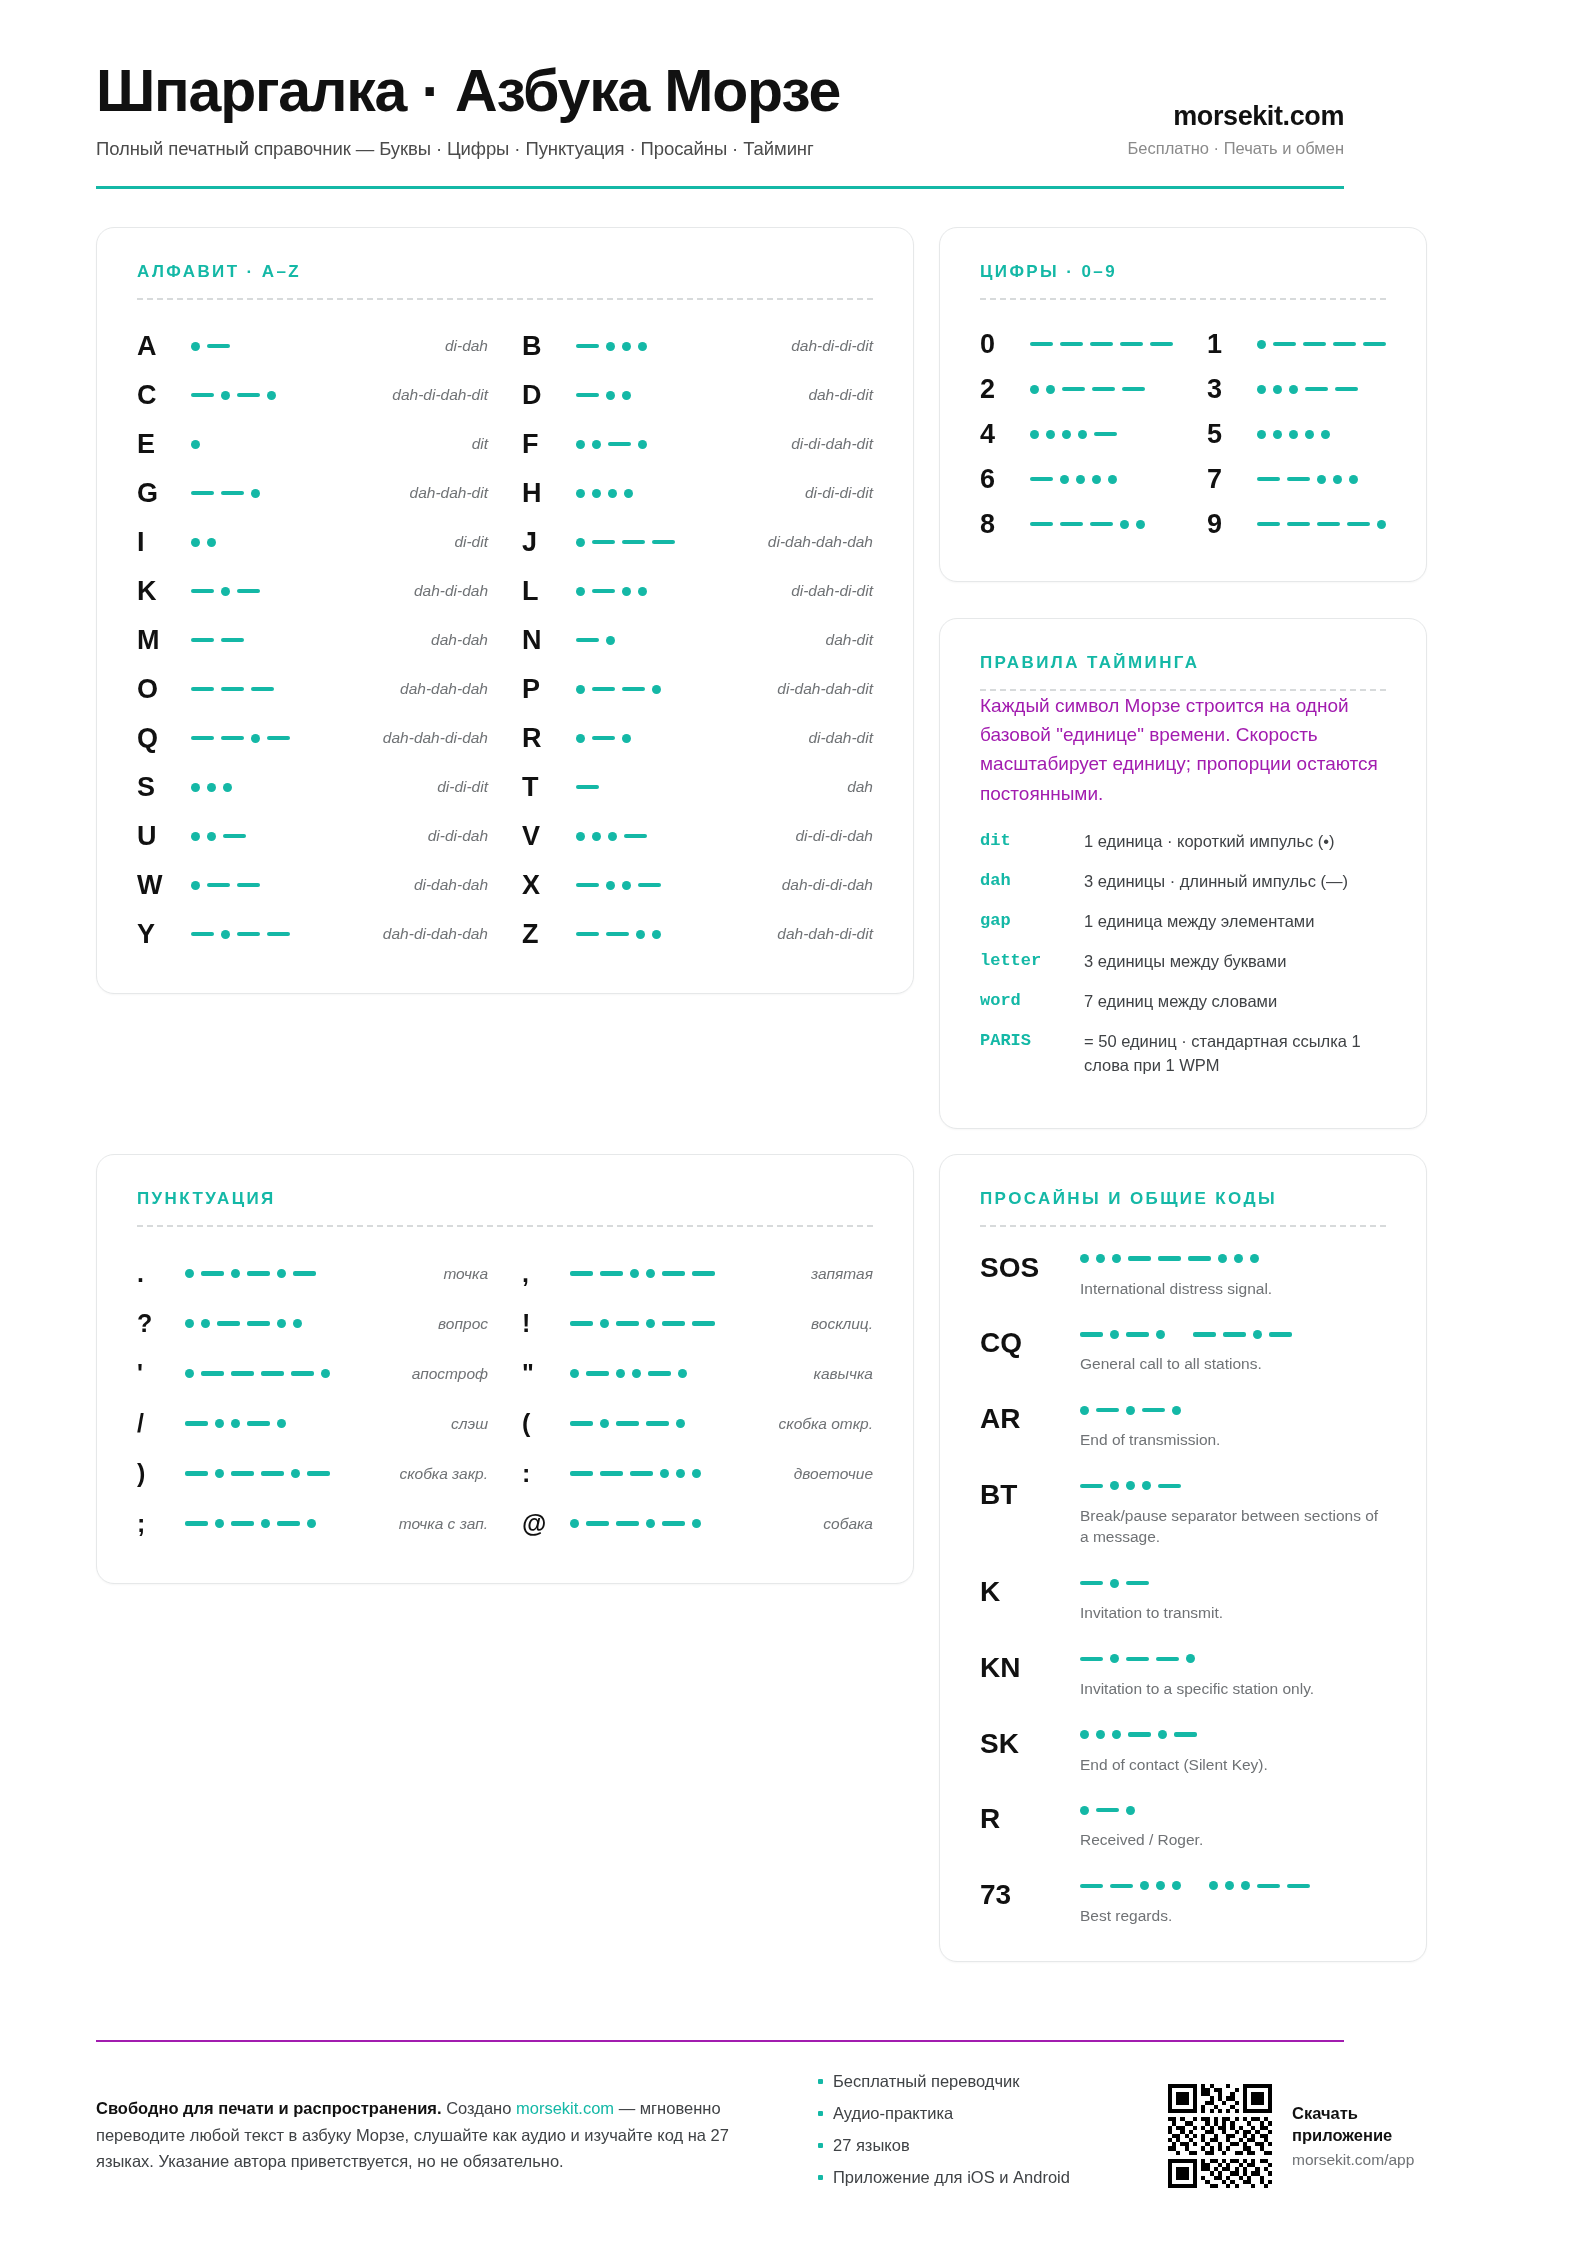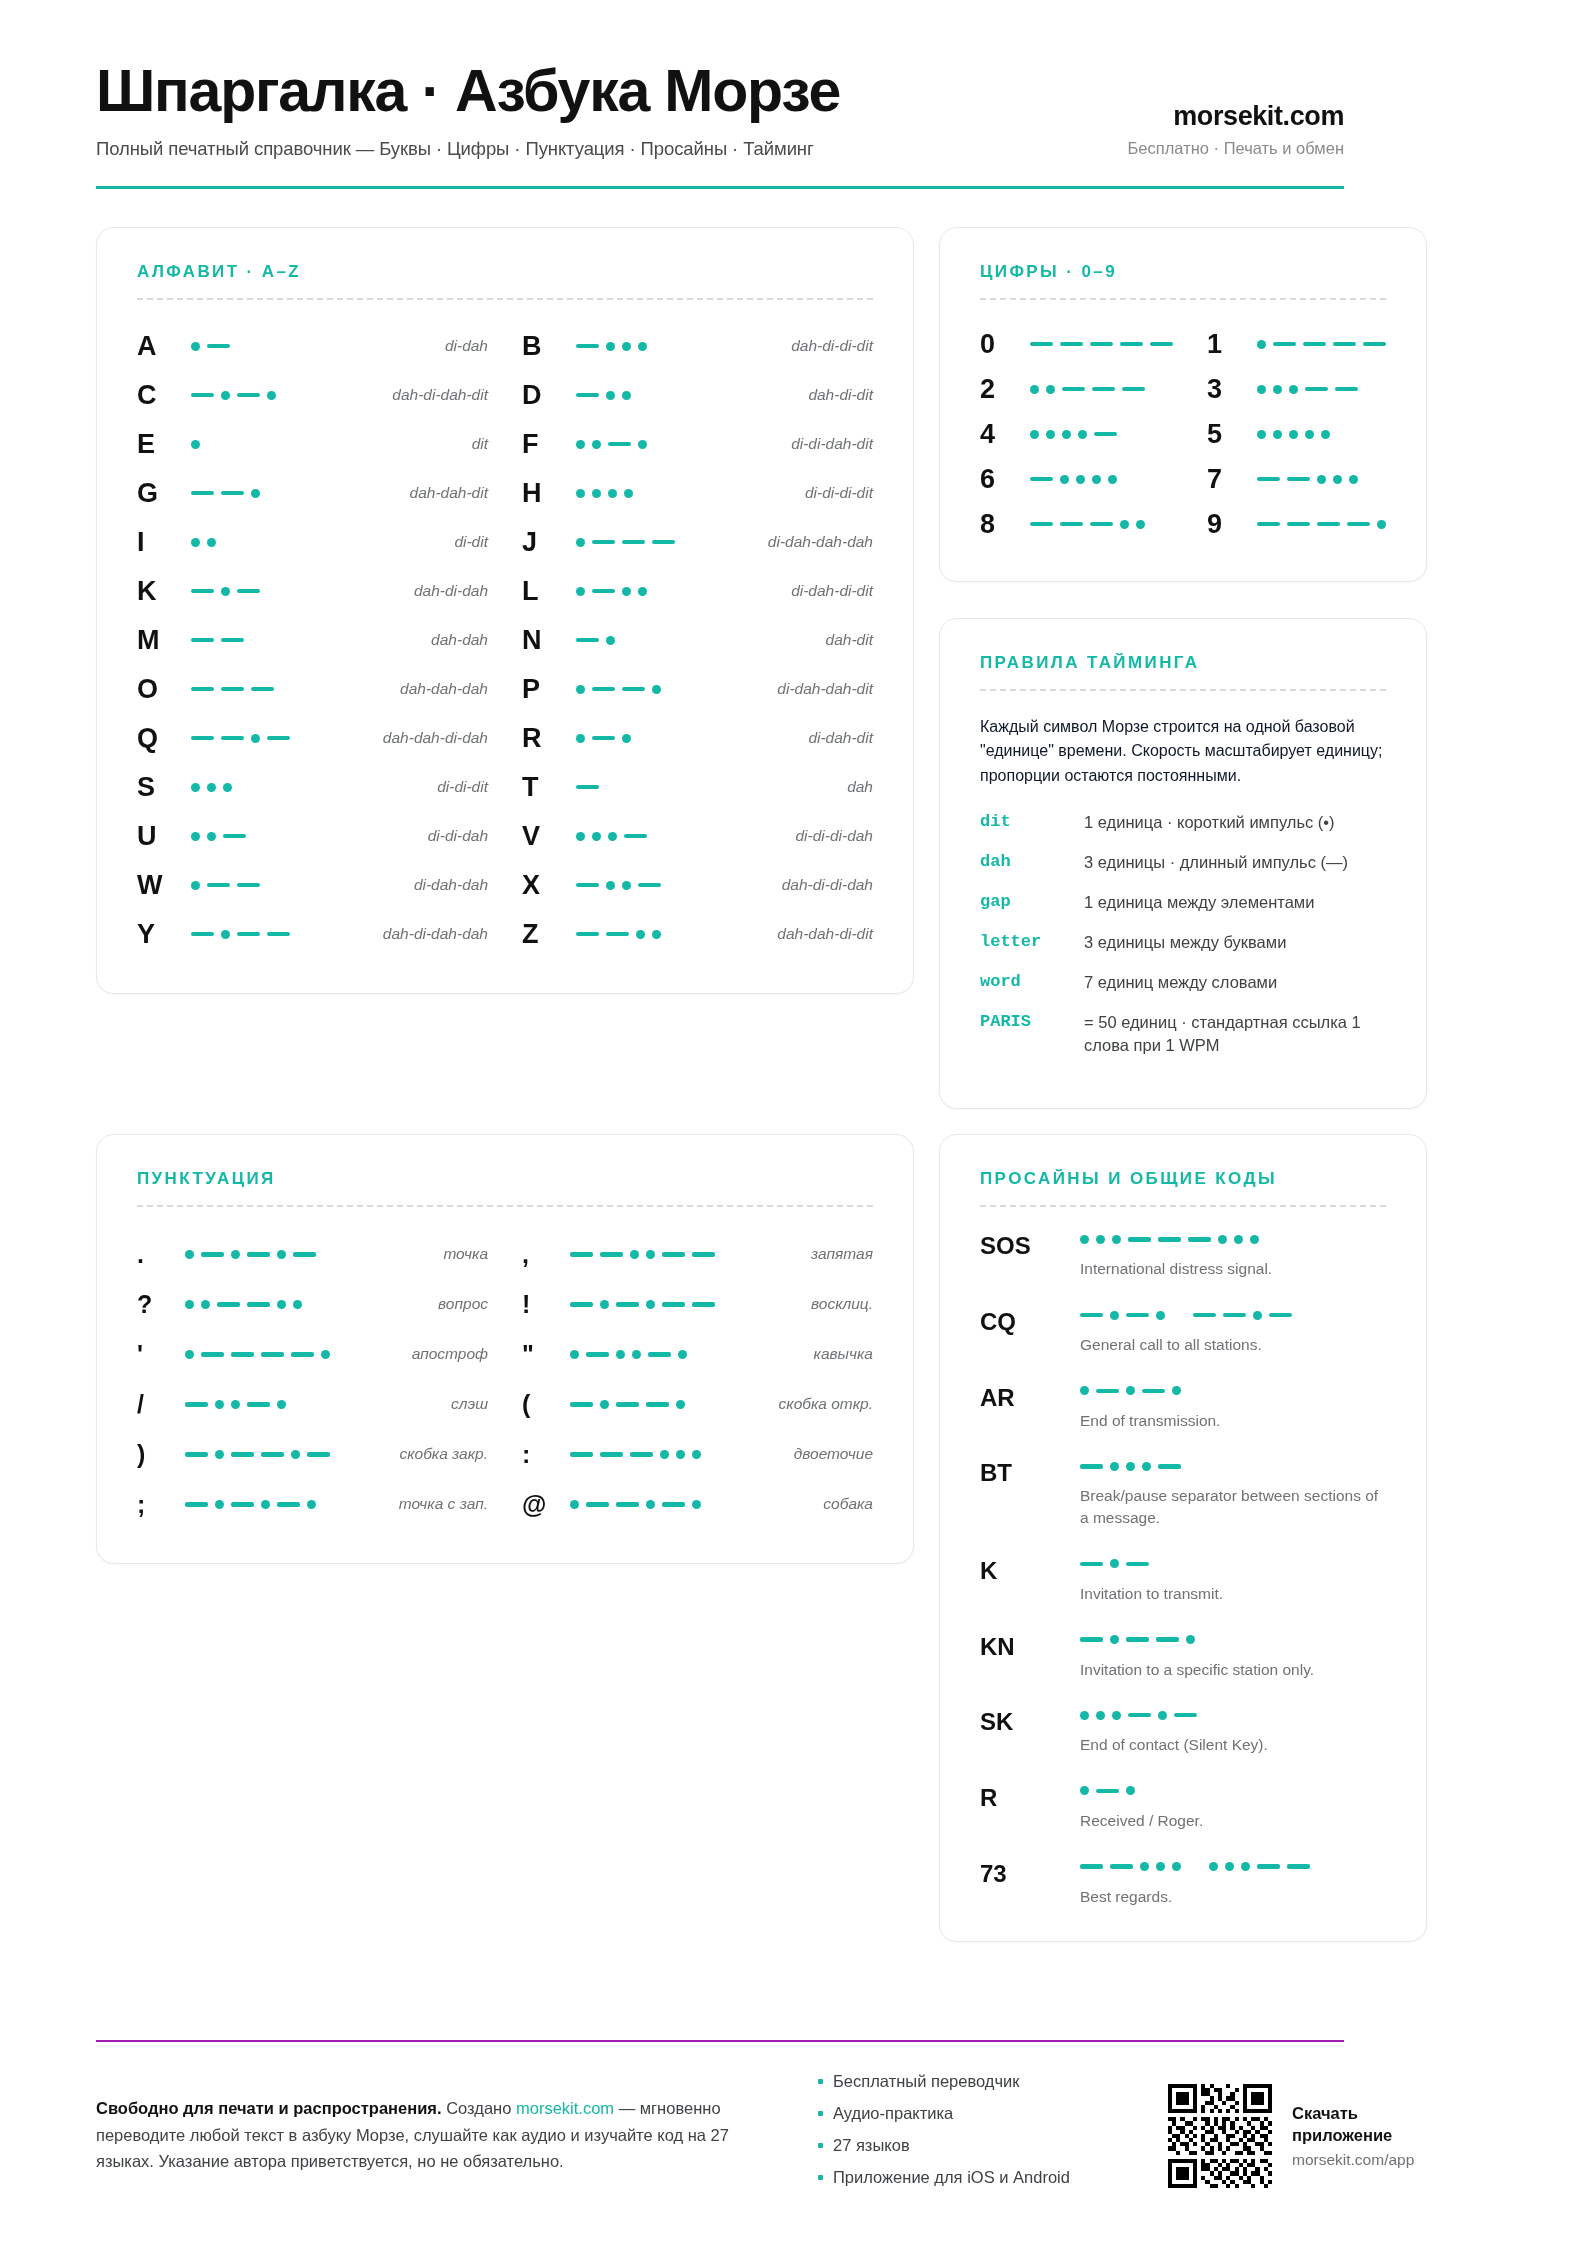--- a/index.html
+++ b/index.html
@@ -149,24 +149,23 @@
   }
   .gapsp { width: 14px; flex: 0 0 auto; }
 
   
   .ntable { margin-top: 22px; }
   .ntable .msym { width: 50px; flex: 0 0 50px; }
   .ntable .mrow { height: 45px; }
 
   
   .timing-intro {
-    margin-top: 24px;
-    font-size: 16px;
+    font-size: 19px;
     line-height: 1.55;
-    color: #0f172a;
+    color: #a21caf;
   }
   .timing-list { margin-top: 22px; }
   .timing-row {
     display: flex;
     align-items: flex-start;
     margin-bottom: 16px;
   }
   .timing-key {
     flex: 0 0 104px;
     font-family: "Liberation Mono", monospace;
@@ -185,21 +184,21 @@
   
   .prosign-list { margin-top: 24px; }
   .prosign-row {
     display: flex;
     align-items: flex-start;
     margin-bottom: 27px;
   }
   .prosign-row:last-child { margin-bottom: 0; }
   .prosign-key {
     flex: 0 0 100px;
-    font-size: 24px;
+    font-size: 28px;
     font-weight: 700;
     color: #111111;
     line-height: 1;
     padding-top: 3px;
   }
   .prosign-body { flex: 1 1 auto; min-width: 0; }
   .prosign-code {
     display: flex;
     align-items: center;
     gap: 7px;

